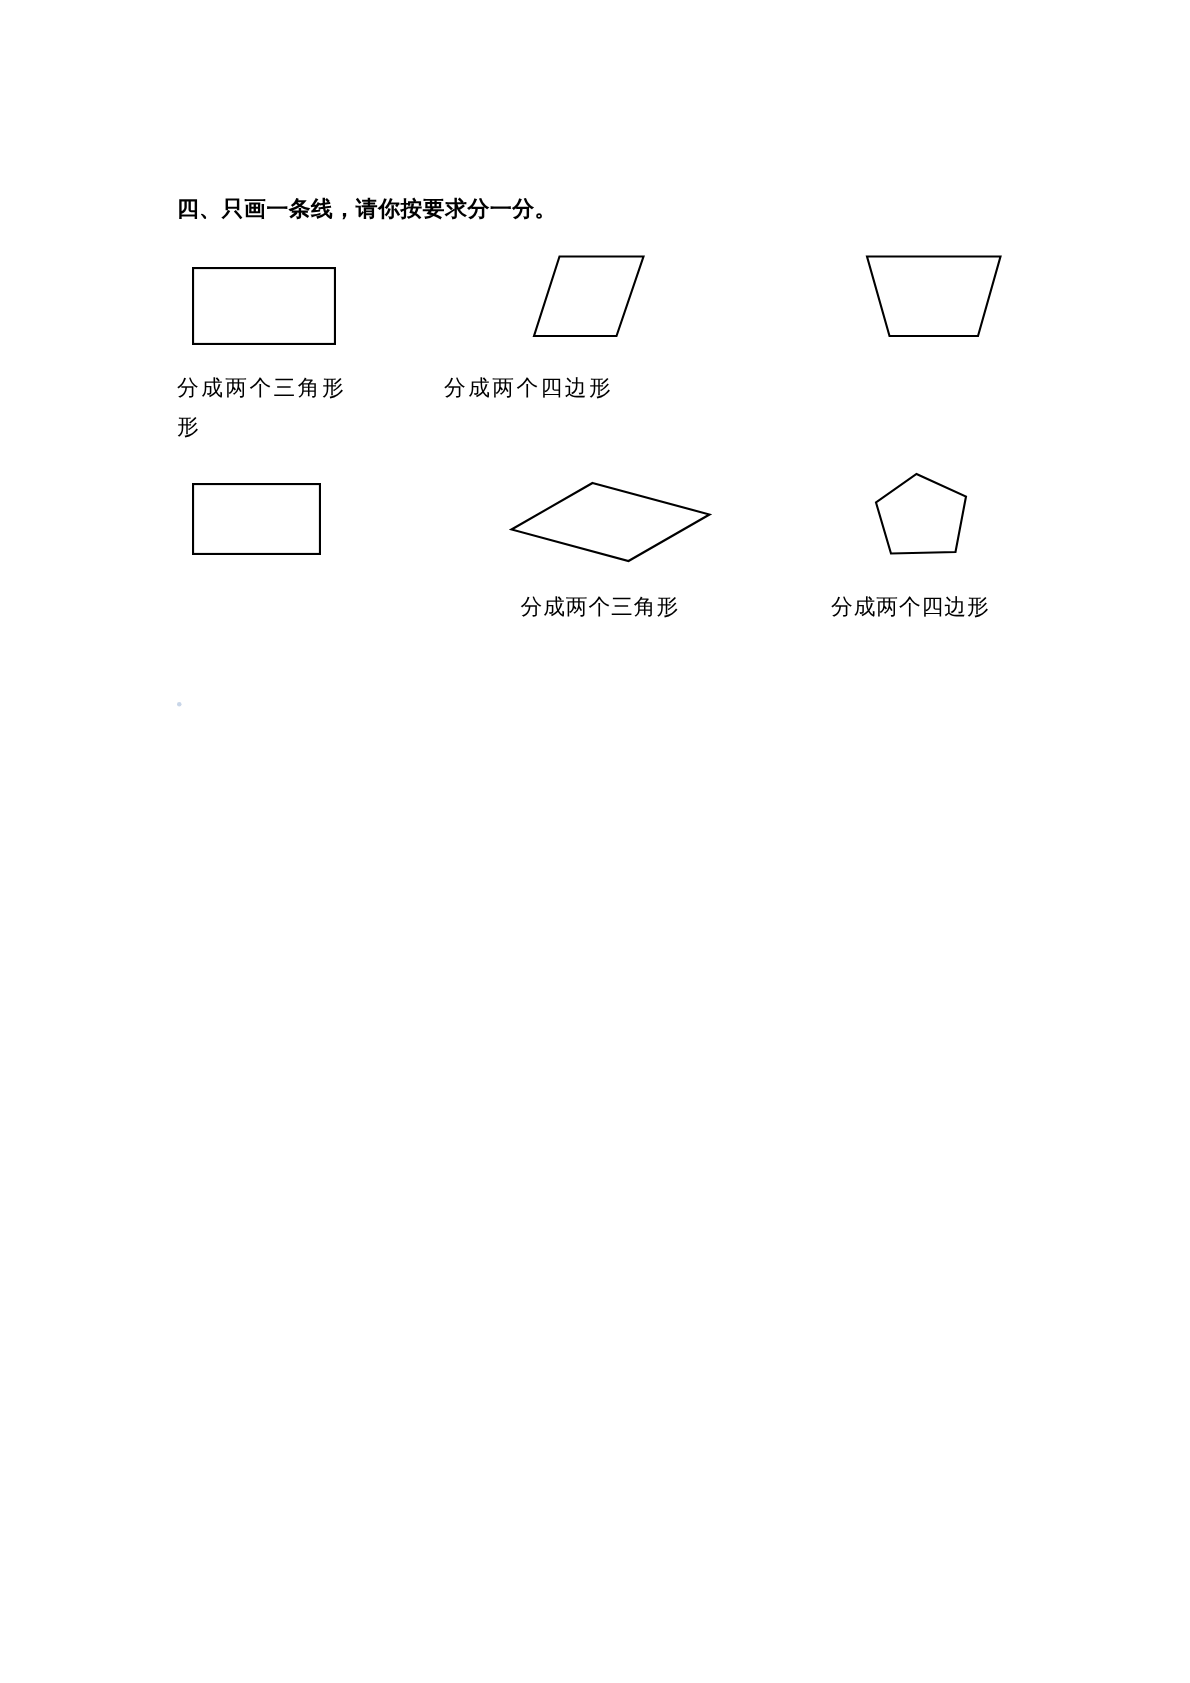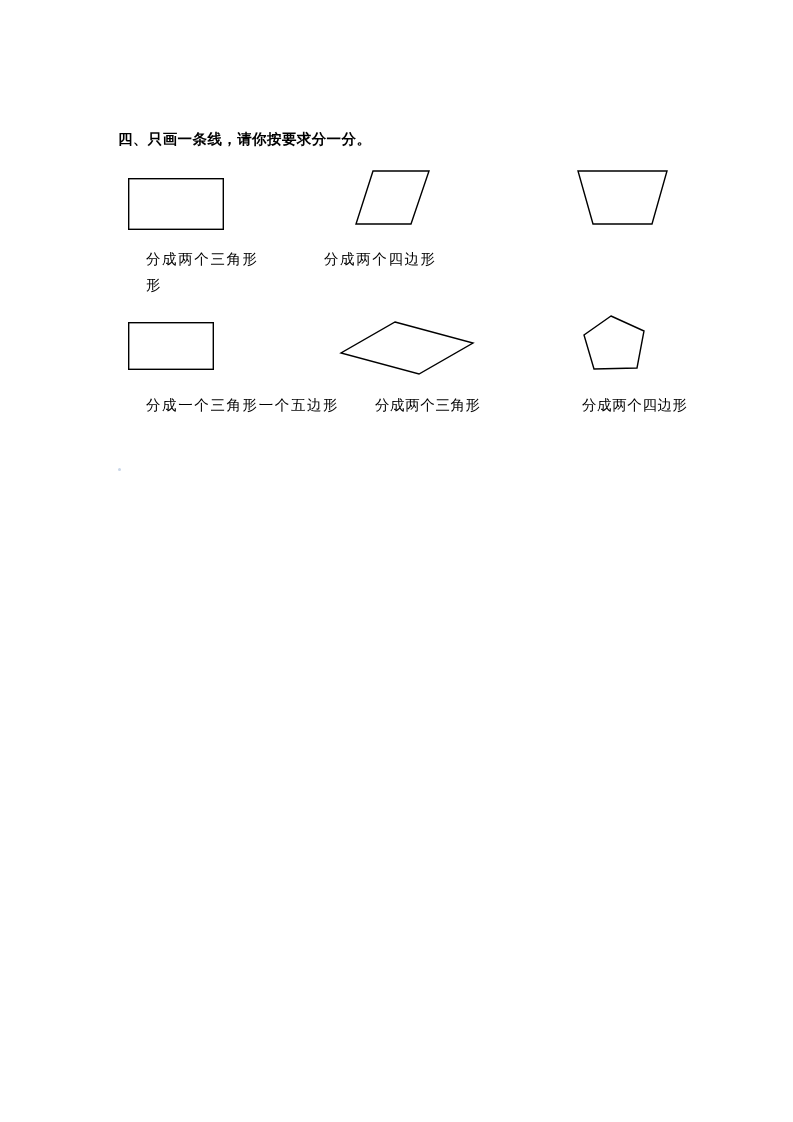--- a/index.html
+++ b/index.html
@@ -34,21 +34,20 @@
   .shape-box {
     position: absolute;
   }
   .caption {
     position: absolute;
     font-family: "Liberation Serif", serif;
     font-size: 14.5px;
     letter-spacing: 1.6px;
     white-space: pre;
     line-height: 26px;
-    margin-left: 28px;
   }
   .caption.tight {
     letter-spacing: 0.6px;
   }
   svg { display: block; overflow: visible; }
   .stroke {
     fill: none;
     stroke: #000000;
     stroke-width: 1.4;
     stroke-linejoin: miter;
@@ -105,21 +104,20 @@
       <polygon class="stroke" points="55,1 133,22 79,53 1,32"></polygon>
     </svg>
   </div>
 
   <div class="shape-box" style="left:583px; top:315px;">
     <svg width="64" height="58" viewBox="0 0 64 58" aria-hidden="true">
       <polygon class="stroke" points="28,1 61,16 54,53 11,54 1,20"></polygon>
     </svg>
   </div>
 
-  <div class="caption" style="left:118px; top:392px;">分成一个三角形一个五边形</div>
 
   <div class="caption tight" style="left:347px; top:392px;">分成两个三角形</div>
 
   <div class="caption tight" style="left:554px; top:392px;">分成两个四边形</div>
 
   <div class="dot"></div>
 
 </div>
 
 </body></html>

